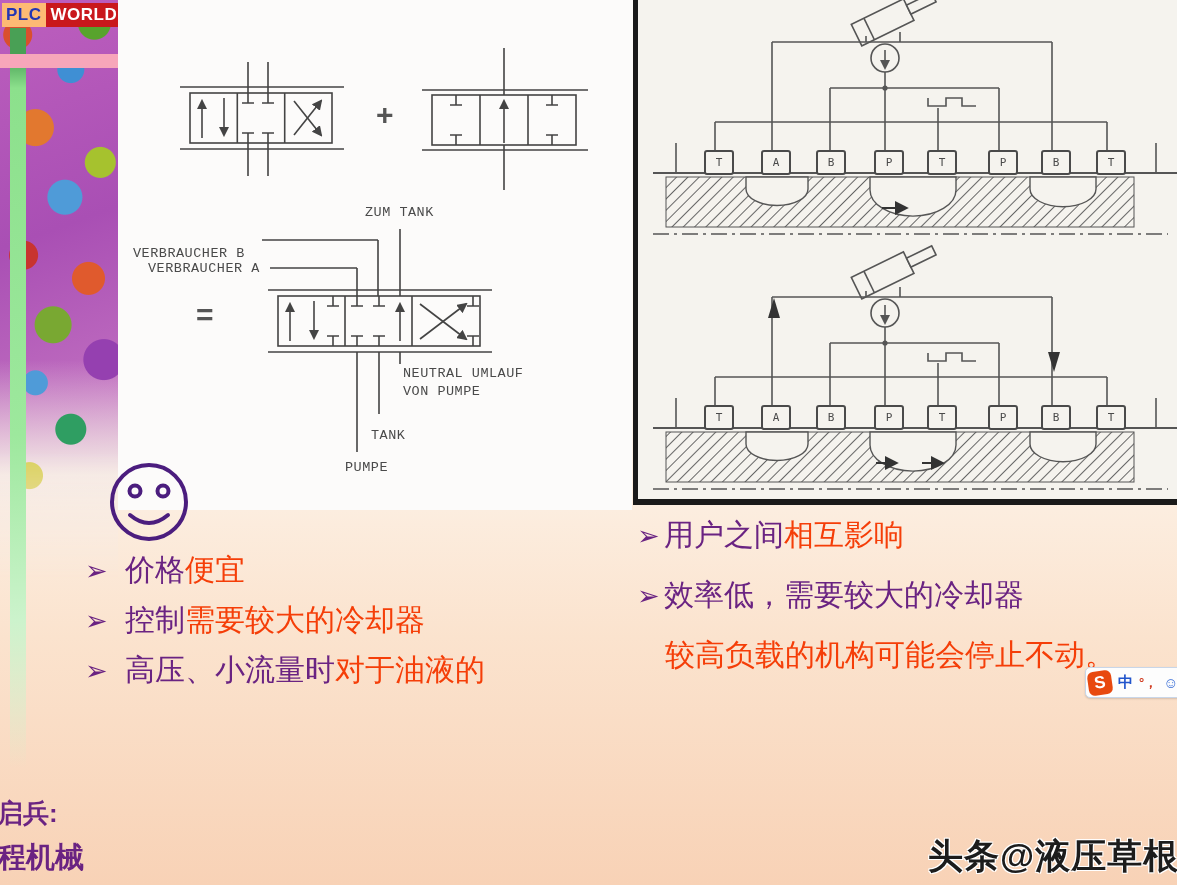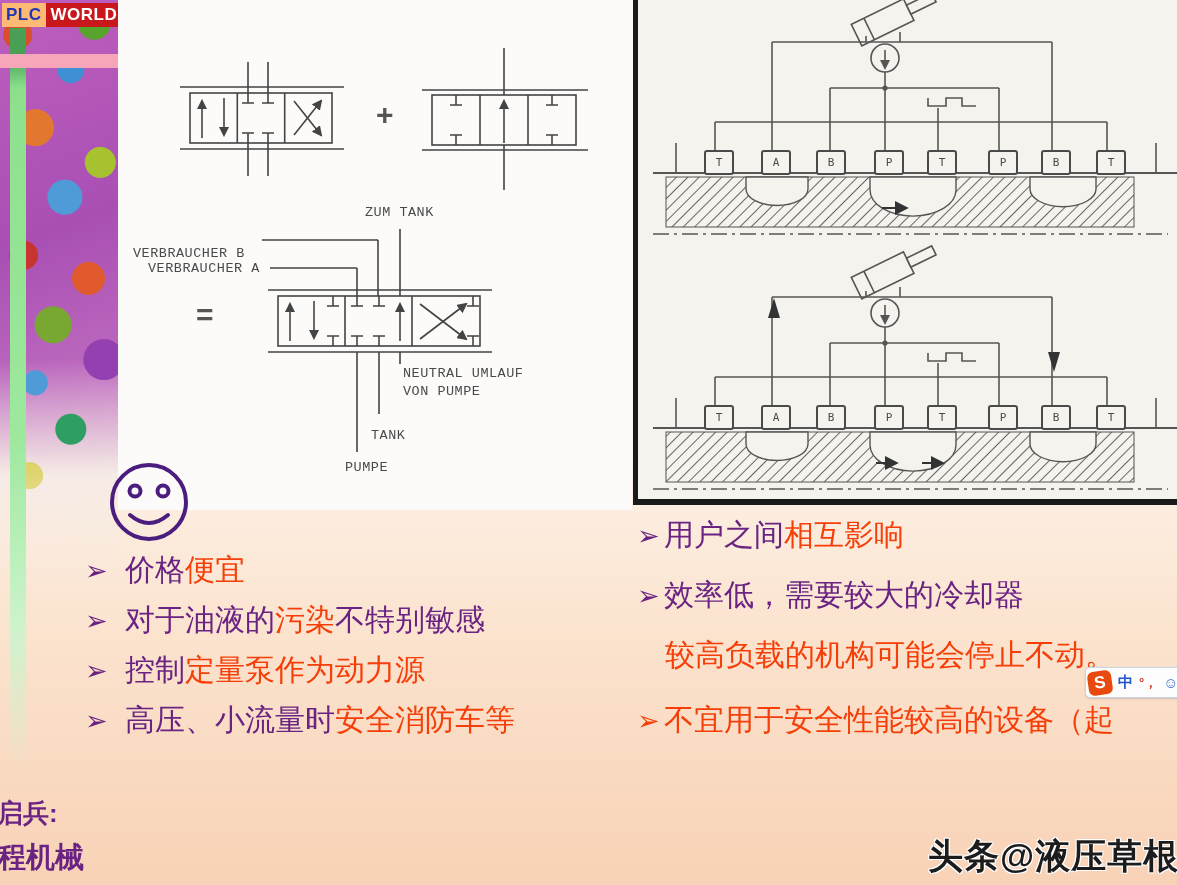--- a/index.html
+++ b/index.html
@@ -259,29 +259,27 @@
   <svg width="88" height="98" viewBox="0 0 88 98">
     <circle cx="44" cy="49" r="37" fill="none" stroke="#4b1d7e" stroke-width="4"></circle>
     <circle cx="30" cy="38" r="5.5" fill="none" stroke="#4b1d7e" stroke-width="4"></circle>
     <circle cx="58" cy="38" r="5.5" fill="none" stroke="#4b1d7e" stroke-width="4"></circle>
     <path d="M25,62 Q44,78 63,62" fill="none" stroke="#4b1d7e" stroke-width="4" stroke-linecap="round"></path>
   </svg>
 </div>
 
 <div class="bullets col-pros">
     <div class="li"><span class="mk mk-p">➢</span><span class="seg-p">价格</span><span class="seg-r">便宜</span></div>
-    <div class="li"><span class="mk mk-p">➢</span><span class="seg-p">对于油液的</span><span class="seg-r">污染</span><span class="seg-p">不特别敏感</span></div>
-    <div class="li"><span class="mk mk-p">➢</span><span class="seg-p">控制</span><span class="seg-r">定量泵作为动力源</span></div>
-    <div class="li"><span class="mk mk-p">➢</span><span class="seg-p">高压、小流量时</span><span class="seg-r">安全消防车等</span></div>
+    <div class="li"><span class="mk mk-p">➢</span><span class="seg-p">控制</span><span class="seg-r">需要较大的冷却器</span></div>
+    <div class="li"><span class="mk mk-p">➢</span><span class="seg-p">高压、小流量时</span><span class="seg-r">对于油液的</span></div>
   </div>
 <div class="bullets col-cons">
     <div class="li"><span class="mk mk-p">➢</span><span class="seg-p">用户之间</span><span class="seg-r">相互影响</span></div>
     <div class="li"><span class="mk mk-p">➢</span><span class="seg-p">效率低，需要较大的冷却器</span></div>
     <div class="li indent"><span class="seg-r">较高负载的机构可能会停止不动。</span></div>
-    <div class="li"><span class="mk mk-r">➢</span><span class="seg-r">不宜用于安全性能较高的设备（起</span></div>
   </div>
 
 <div class="corner">
   <div class="c1">启兵:</div>
   <div class="c2">程机械</div>
 </div>
 
 <div class="ime">
   <span class="slogo">S</span>
   <span class="mode">中</span>

